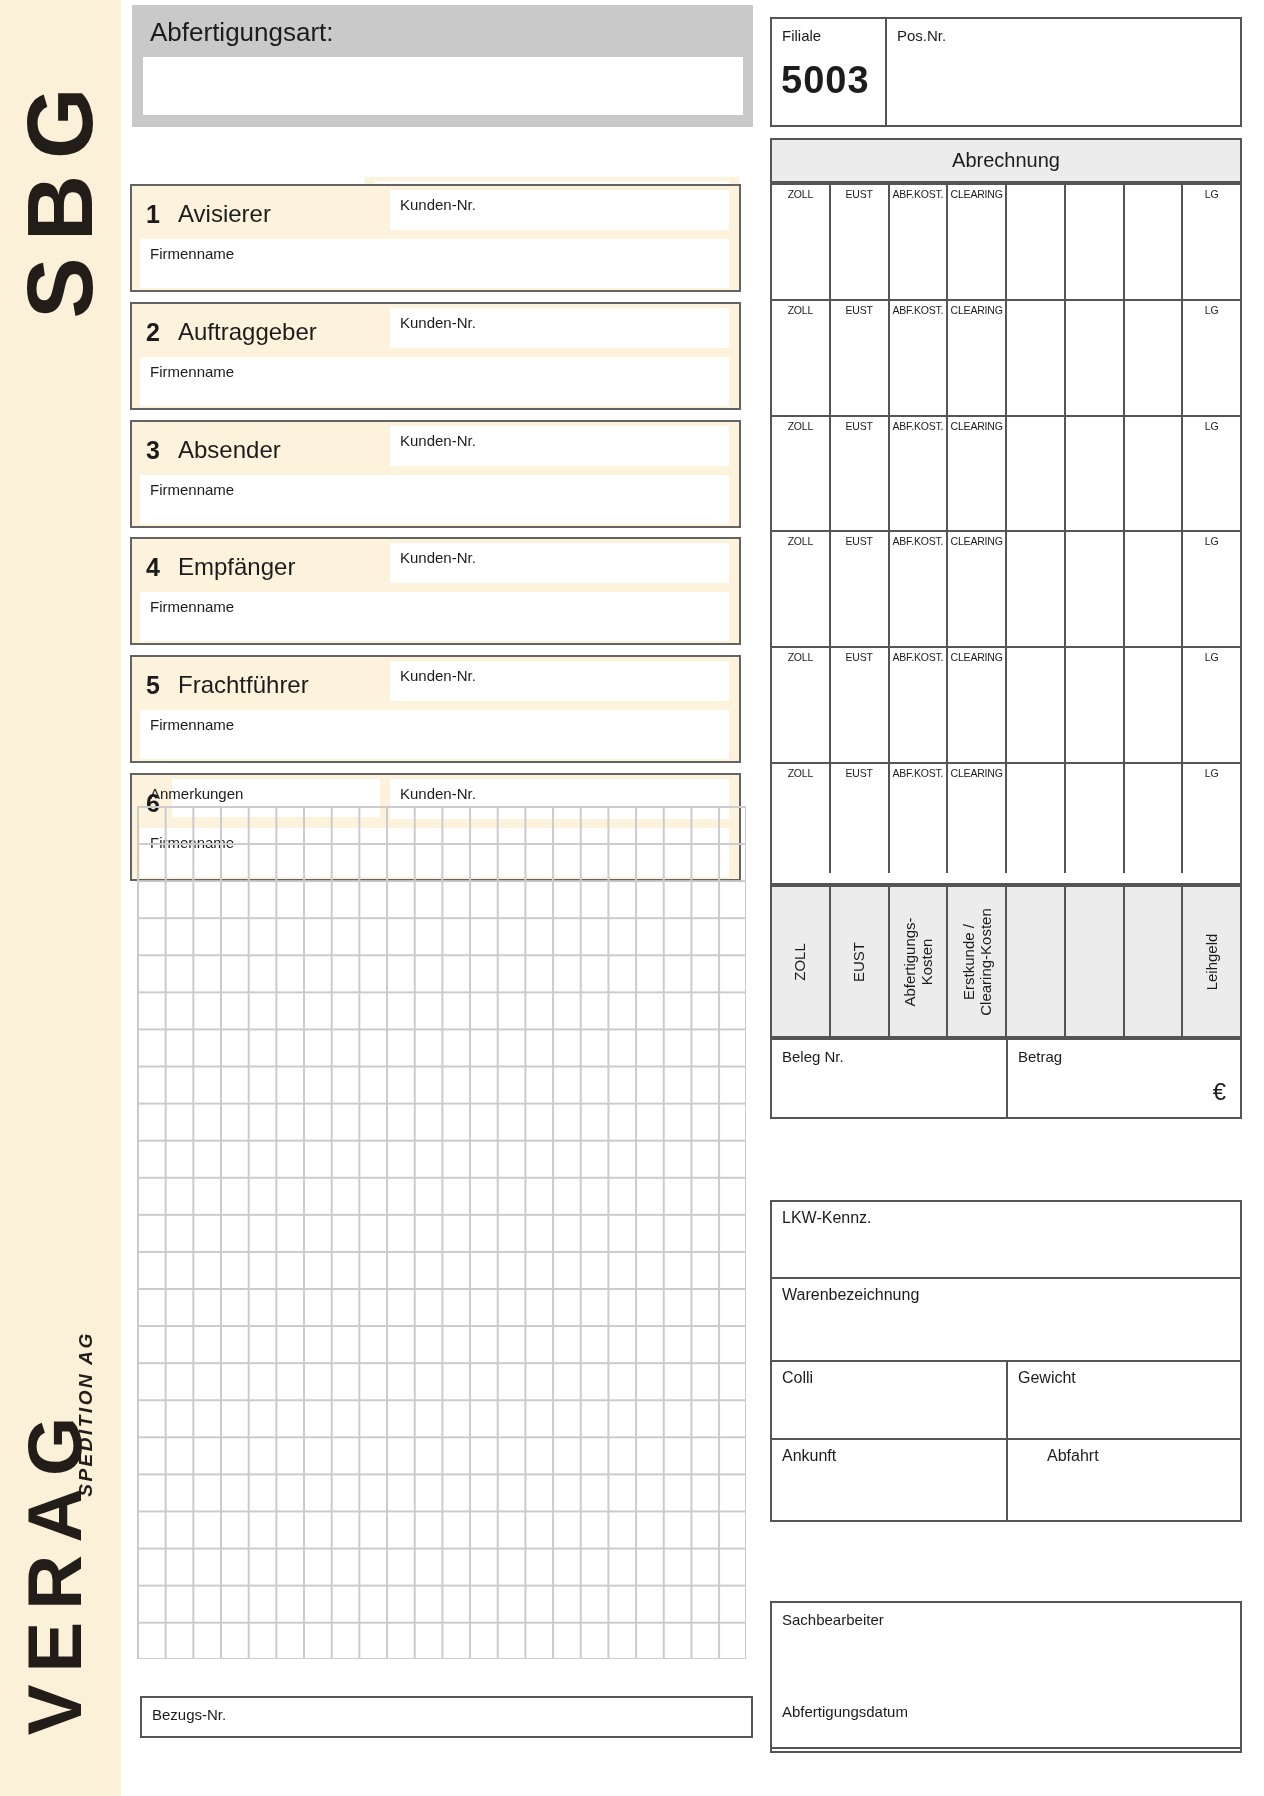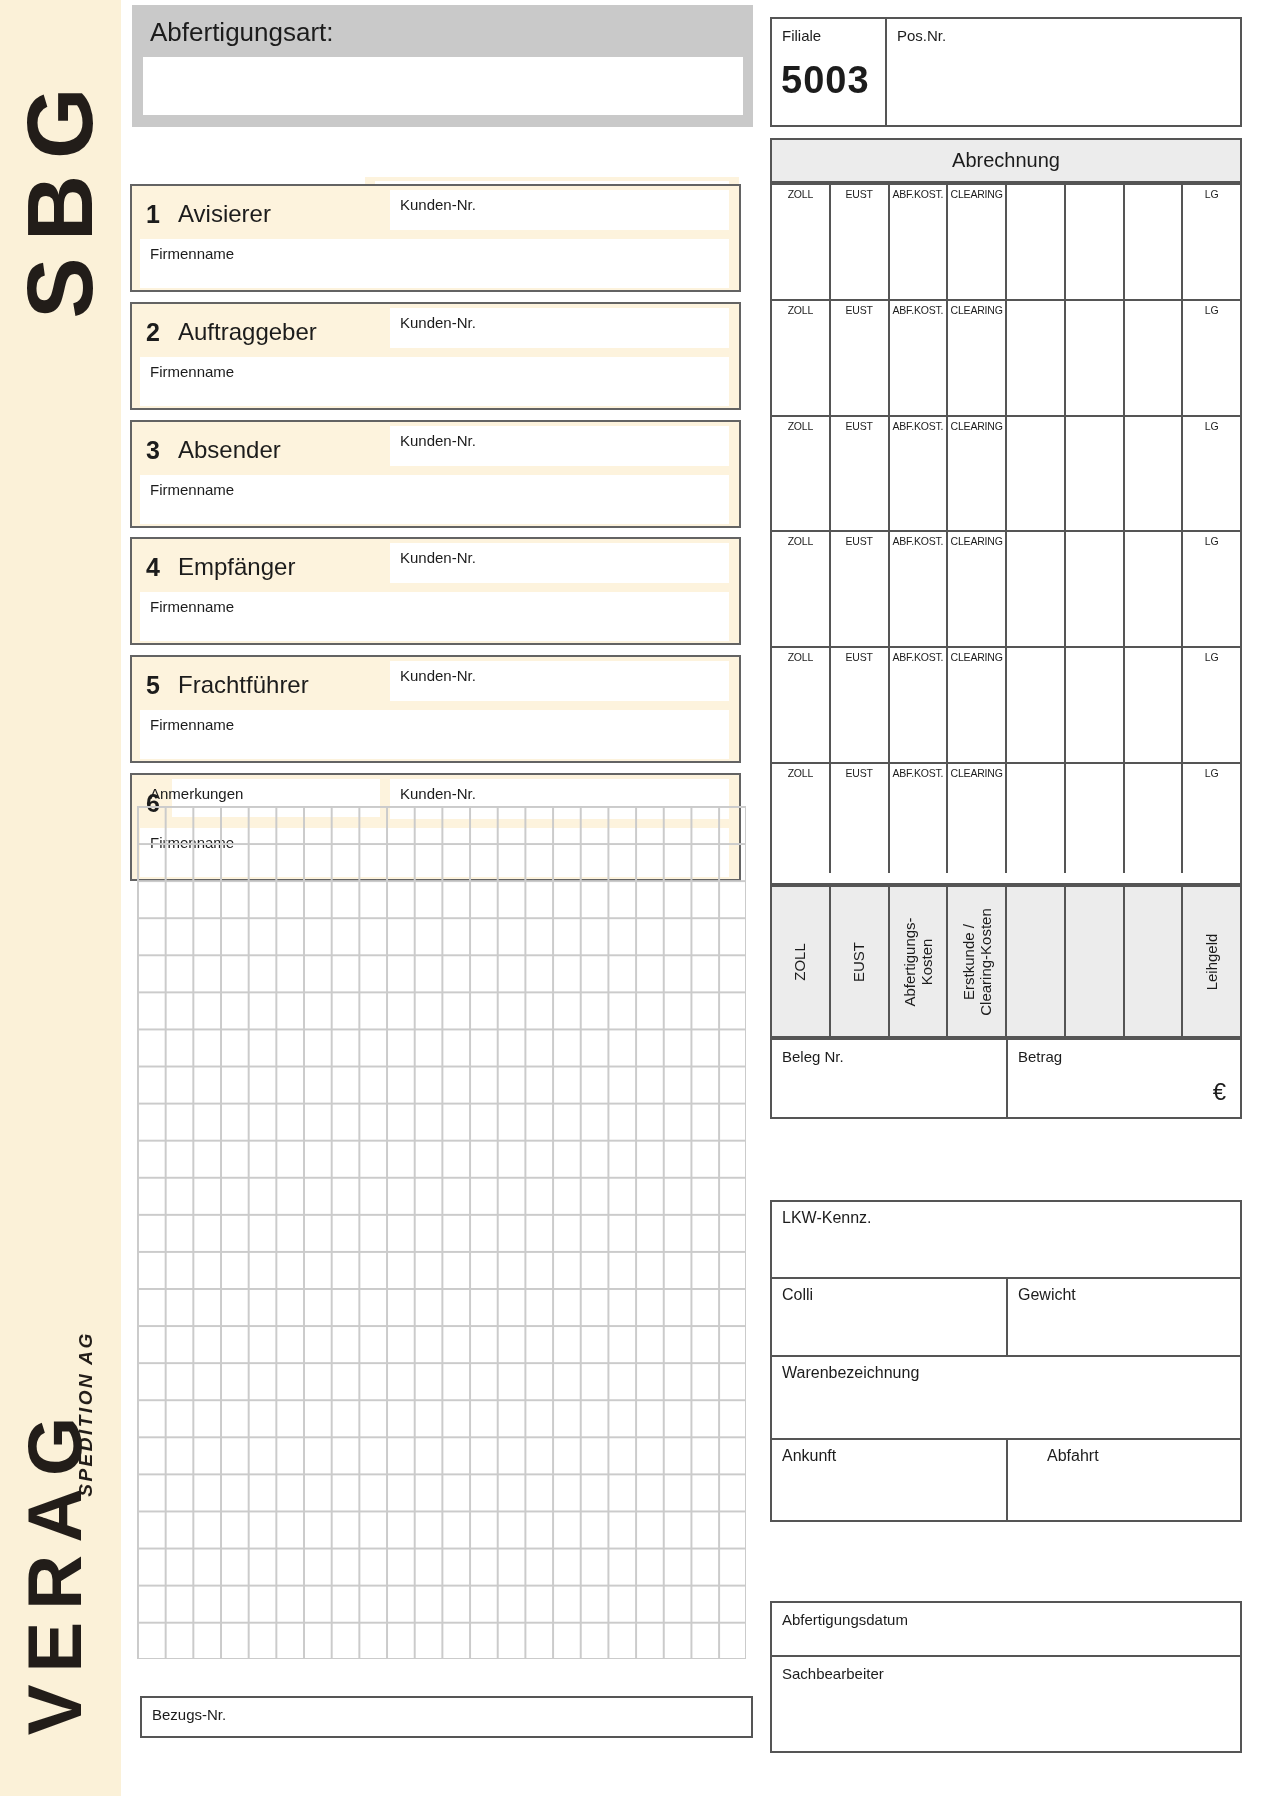--- a/index.html
+++ b/index.html
@@ -384,47 +384,47 @@
     </div>
   </div>
 
   <span class="abs anm-label">Anmerkungen</span>
   <div class="abs anm-grid"></div>
 
   <div class="abs ship-box">
     <div class="ship-row" style="height:77px">
       <span class="cell-label">LKW-Kennz.</span>
     </div>
+    <div class="ship-row" style="height:83px">
+      <span class="cell-label">Warenbezeichnung</span>
+    </div>
     <div class="ship-row split" style="height:78px">
       <div class="cell-l">
         <span class="cell-label">Colli</span>
       </div>
       <div class="cell-r">
         <span class="cell-label">Gewicht</span>
       </div>
     </div>
-    <div class="ship-row" style="height:83px">
-      <span class="cell-label">Warenbezeichnung</span>
-    </div>
     <div class="ship-row split last" style="height:80px">
       <div class="cell-l">
         <span class="cell-label">Ankunft</span>
       </div>
       <div class="cell-r">
         <span class="cell-label">Abfahrt</span>
       </div>
     </div>
   </div>
 
   <div class="abs datum-box">
+    <div class="ship-row last" style="height:92px">
+      <span class="small-label">Sachbearbeiter</span>
+    </div>
     <div class="ship-row" style="height:54px">
       <span class="small-label">Abfertigungsdatum</span>
     </div>
-    <div class="ship-row last" style="height:92px">
-      <span class="small-label">Sachbearbeiter</span>
-    </div>
   </div>
 
   <div class="abs bezug-box">
     <span class="small-label">Bezugs-Nr.</span>
   </div>
 
 </div>
 
 </body></html>

